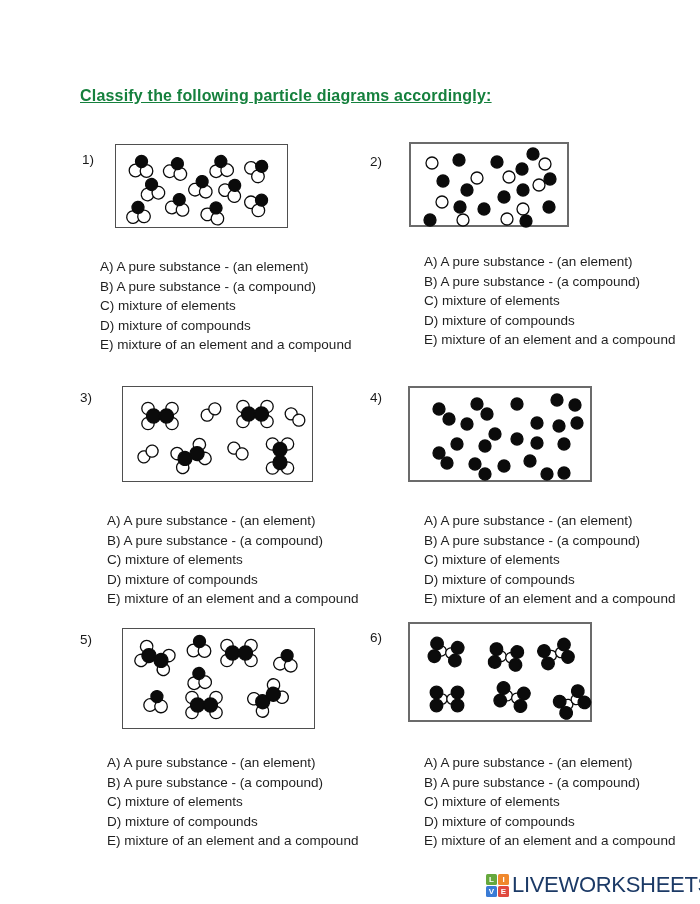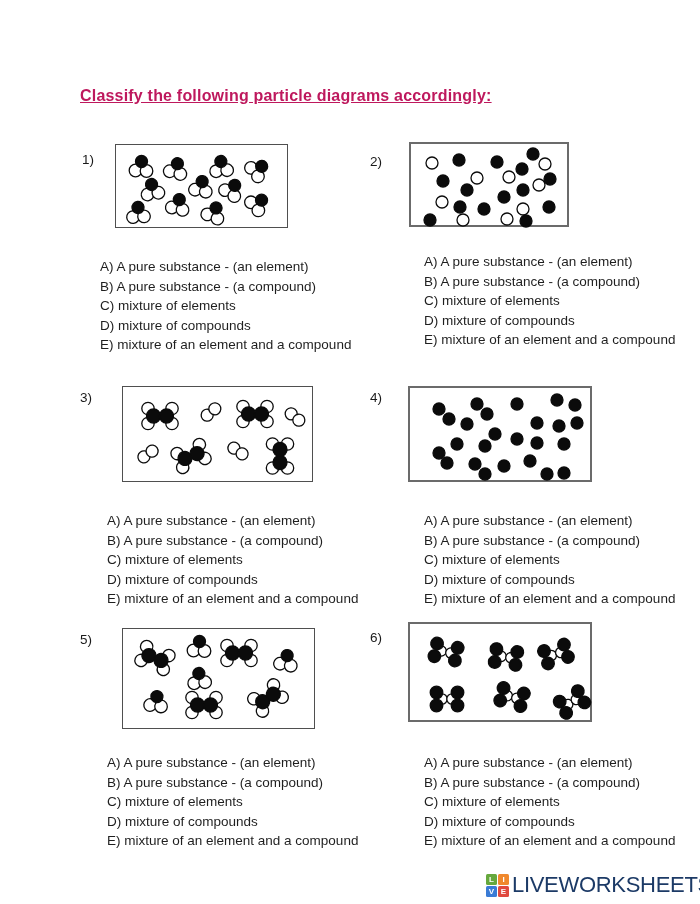--- a/index.html
+++ b/index.html
@@ -1,18 +1,18 @@
 <!DOCTYPE html>
 <html><head>
 <meta charset="utf-8">
 <style>
   html,body{margin:0;padding:0;background:#ffffff;}
   body{width:700px;height:904px;position:relative;font-family:"Liberation Sans",sans-serif;color:#1a1a1a;overflow:hidden;}
   .page{position:absolute;inset:0;background:#fff;}
-  .title{position:absolute;left:80px;top:76px;font-size:16px;font-weight:bold;text-decoration:underline;letter-spacing:.2px;color:#be185d;}
+  .title{position:absolute;left:80px;top:76px;font-size:16px;font-weight:bold;text-decoration:underline;letter-spacing:.2px;color:#15803d;}
   .qlabel{position:absolute;font-size:13.5px;color:#1a1a1a;}
   .dbox{position:absolute;background:#fff;box-sizing:border-box;}
   .dbox svg{display:block;}
   .col-l{border:1.4px solid #4f4f4f;}
   .col-r{border:2px solid #6b6b6b;}
   .opts{position:absolute;list-style:none;margin:12px;padding:0;font-size:13.5px;line-height:19.5px;color:#1f1f1f;}
   .opts li{white-space:nowrap;cursor:pointer;}
   
   .q1-label{left:82px;top:152px}.q1-box{left:115px;top:144px;width:173px;height:84px}.q1-opts{left:88px;top:245px}
   .q2-label{left:370px;top:154px}.q2-box{left:409px;top:142px;width:160px;height:85px}.q2-opts{left:412px;top:240px}

